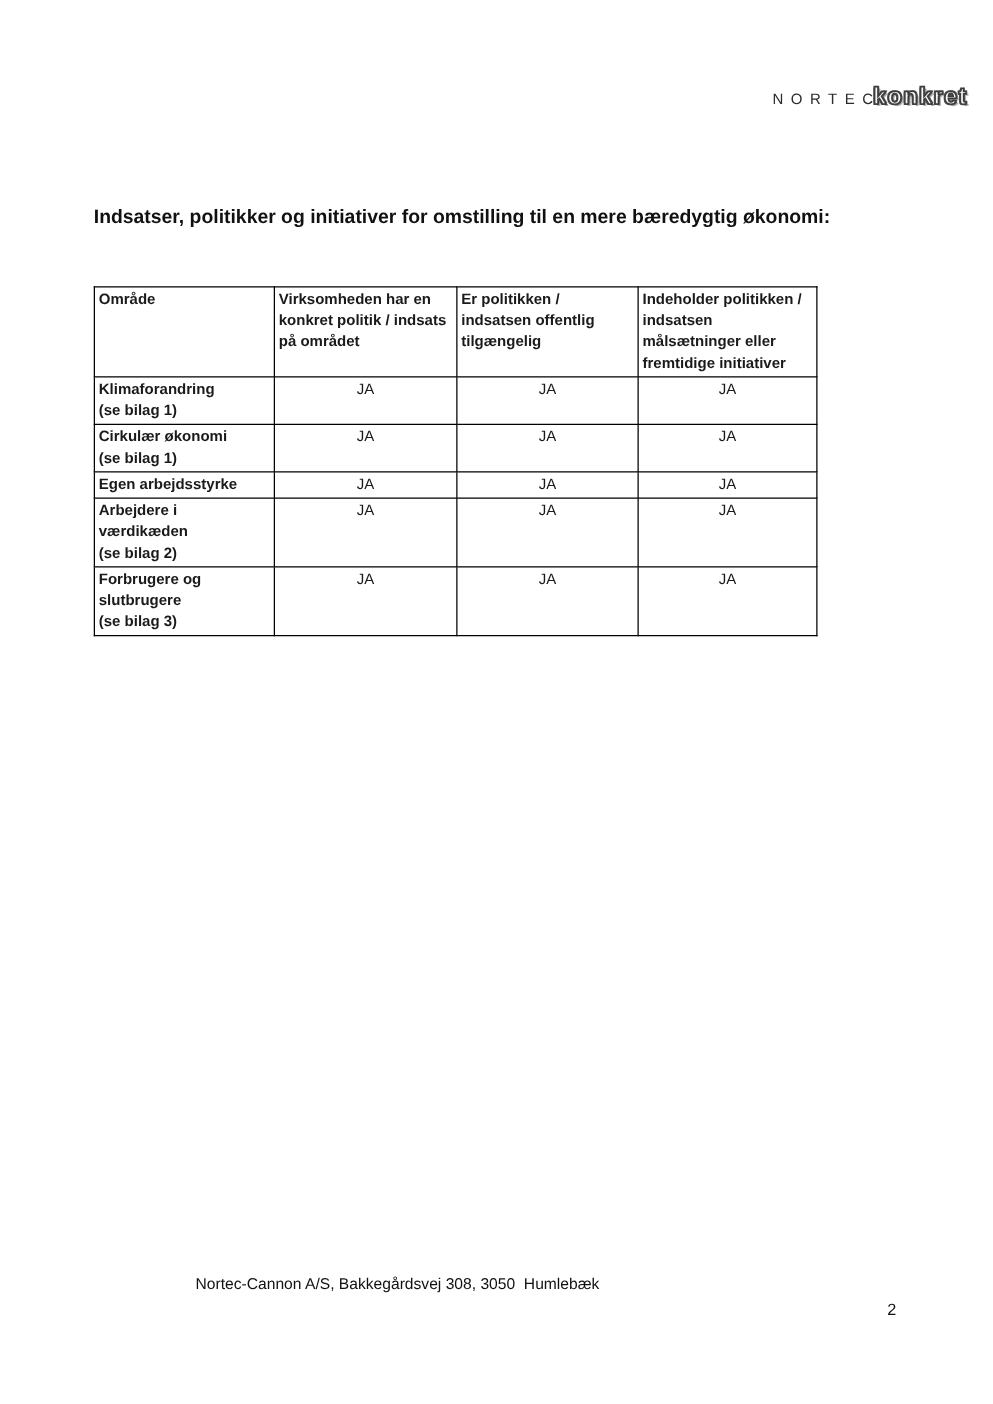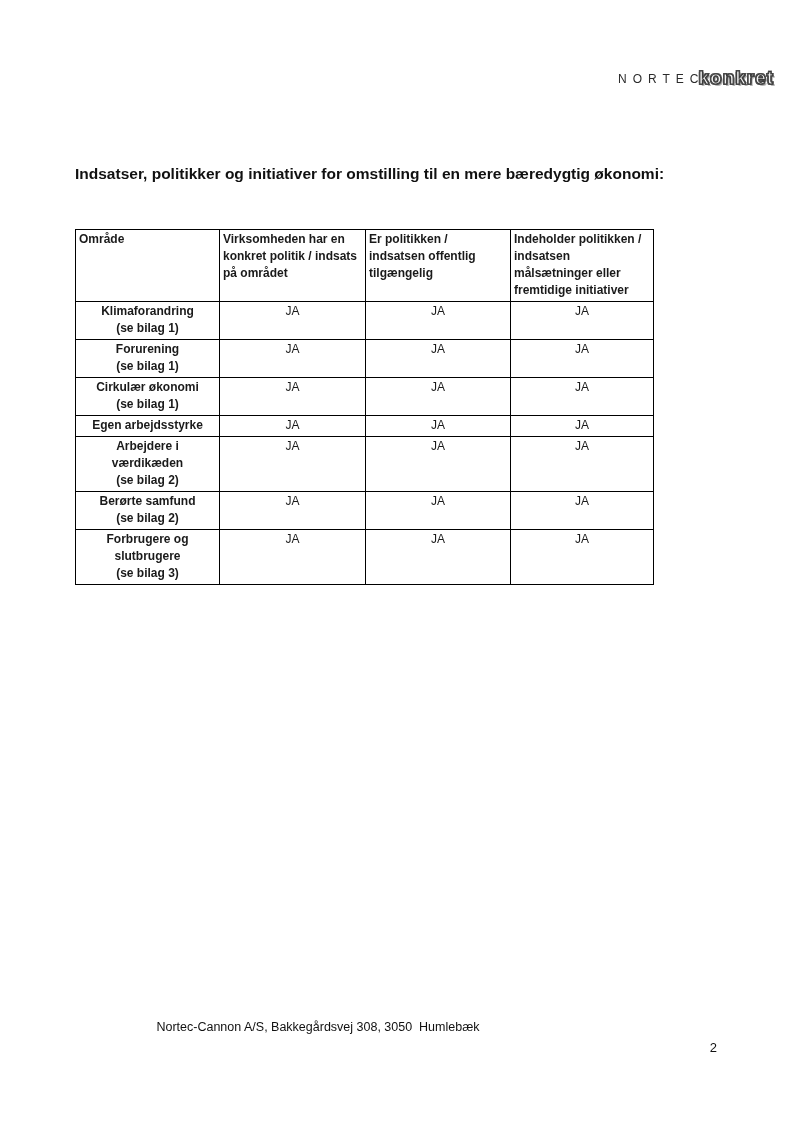--- a/index.html
+++ b/index.html
@@ -76,21 +76,20 @@
   .policy-table col.c2 { width: 145px; }
   .policy-table col.c3 { width: 143px; }
   .policy-table th {
     font-weight: 700;
     text-align: left;
     line-height: 17px;
   }
   td.area {
     font-weight: 700;
     white-space: pre-line;
-    text-align: center;
   }
   td.val {
     text-align: center;
     font-weight: 400;
   }
   tr.h2 td { height: 37px; }
   tr.h1 td { height: 19px; }
   tr.h3 td { height: 55px; }
   tr.head th { height: 72px; }
 
@@ -153,54 +152,40 @@
     <th>Indeholder politikken / indsatsen målsætninger eller fremtidige initiativer</th>
   </tr>
   <tr class="h2">
     <td class="area">Klimaforandring
 (se bilag 1)</td>
     <td class="val">JA</td>
     <td class="val">JA</td>
     <td class="val">JA</td>
   </tr>
   <tr class="h2">
-    <td class="area">Forurening
-(se bilag 1)</td>
-    <td class="val">JA</td>
-    <td class="val">JA</td>
-    <td class="val">JA</td>
-  </tr>
-  <tr class="h2">
     <td class="area">Cirkulær økonomi
 (se bilag 1)</td>
     <td class="val">JA</td>
     <td class="val">JA</td>
     <td class="val">JA</td>
   </tr>
   <tr class="h1">
     <td class="area">Egen arbejdsstyrke</td>
     <td class="val">JA</td>
     <td class="val">JA</td>
     <td class="val">JA</td>
   </tr>
   <tr class="h3">
     <td class="area">Arbejdere i
 værdikæden
 (se bilag 2)</td>
     <td class="val">JA</td>
     <td class="val">JA</td>
     <td class="val">JA</td>
   </tr>
-  <tr class="h2">
-    <td class="area">Berørte samfund
-(se bilag 2)</td>
-    <td class="val">JA</td>
-    <td class="val">JA</td>
-    <td class="val">JA</td>
-  </tr>
   <tr class="h3">
     <td class="area">Forbrugere og
 slutbrugere
 (se bilag 3)</td>
     <td class="val">JA</td>
     <td class="val">JA</td>
     <td class="val">JA</td>
   </tr>
 </tbody>
   </table>

